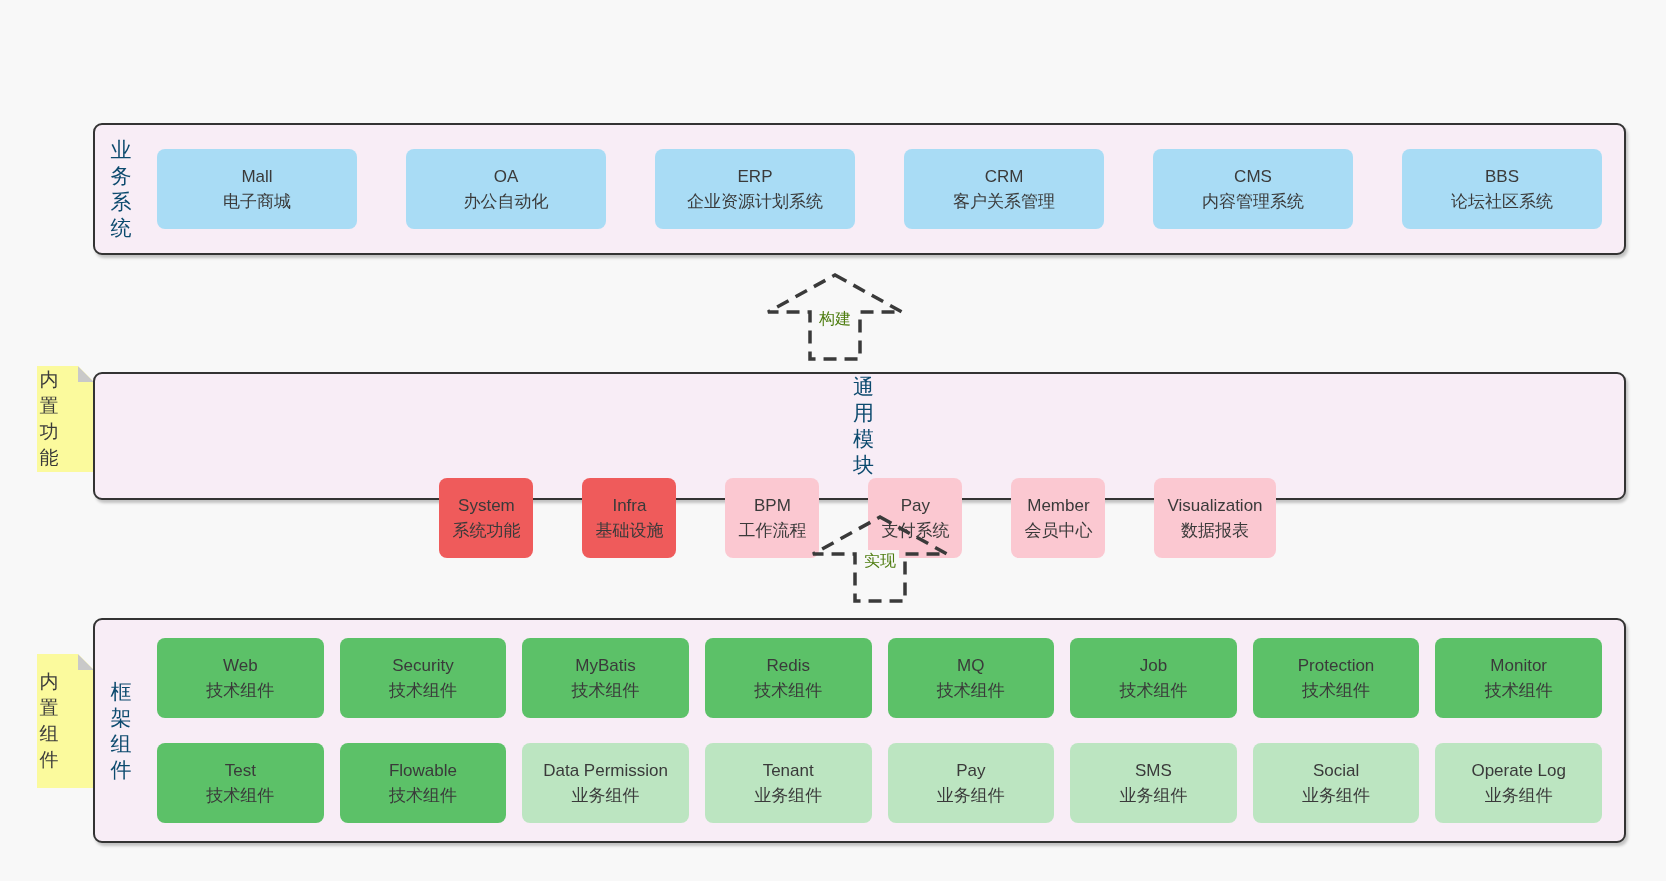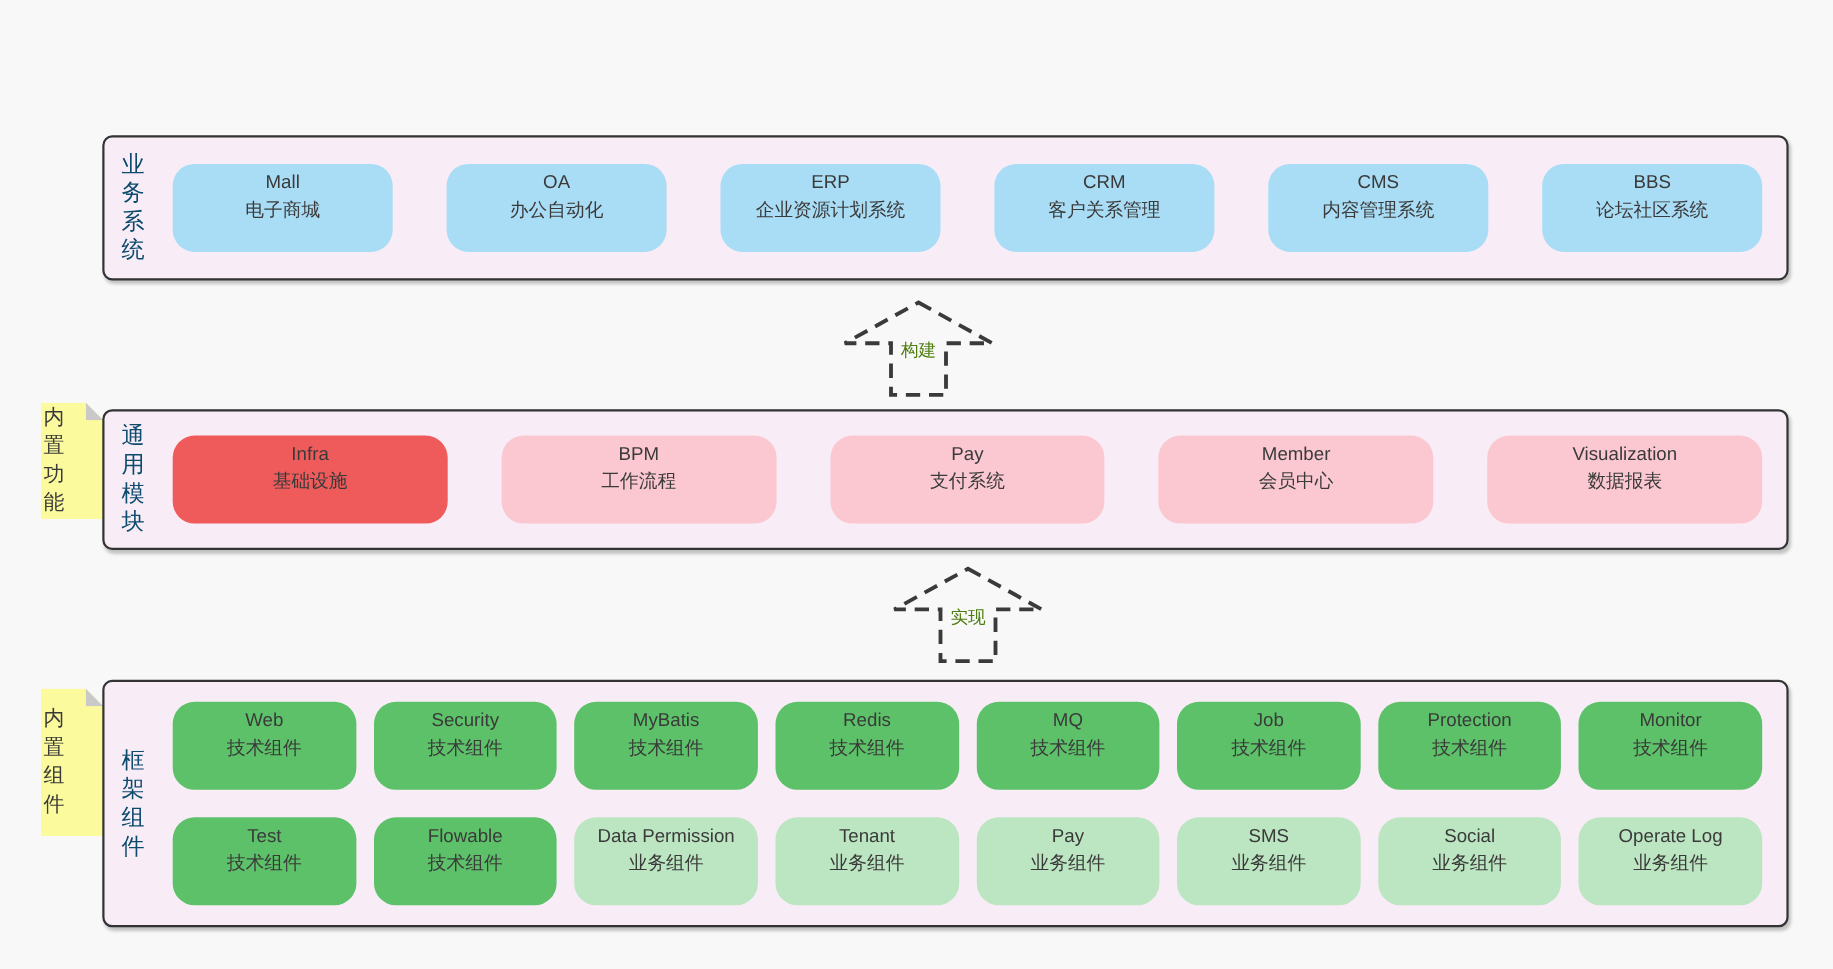--- a/index.html
+++ b/index.html
@@ -12,53 +12,53 @@
   .canvas{position:absolute;inset:0;}
 
   
   .layer{
     position:absolute;left:93px;width:1533px;
     background:#f8edf6;border:2px solid #333333;border-radius:9px;
     box-shadow:2px 3px 3px rgba(0,0,0,.22);
     display:flex;align-items:center;box-sizing:border-box;
   }
   .layer-top{top:123px;height:132px;}
-  .layer-mid{top:372px;height:128px;}
+  .layer-mid{top:372px;height:128px;flex-direction:column;}
   .layer-bottom{top:618px;height:225px;}
 
   .vlabel{
     flex:none;width:36px;margin-left:8px;
     font-size:21px;line-height:26px;text-align:center;
     word-break:break-all;color:#0c4a6e;
   }
   .boxes-wrap{flex:1;display:flex;flex-direction:column;gap:25px;padding:0 22px 0 18px;}
   .boxes{display:flex;}
   .boxes.cols-6{gap:49px;}
   .boxes.cols-8{gap:16px;}
   .box{
-    flex:1;min-height:80px;border-radius:20px;
-    display:flex;flex-direction:column;align-items:center;
+    flex:1;min-height:80px;border-radius:8px;
+    display:flex;flex-direction:column;align-items:center;justify-content:center;
     font-size:17px;line-height:25px;text-align:center;
     padding:4px 13px;box-sizing:border-box;color:#3a3a3a;
   }
   .box.blue{background:#a9dcf5;}
   .box.red{background:#ef5b5b;}
   .box.pink{background:#fbc8d1;}
   .box.green{background:#5cc168;}
   .box.lightgreen{background:#bce5c1;}
 
   
   .note{
     position:absolute;left:37px;width:57px;
     background:#fbfa9d;
     display:flex;align-items:center;
     clip-path:polygon(0 0,calc(100% - 16px) 0,100% 16px,100% 100%,0 100%);
   }
   .note-mid{top:366px;height:106px;}
-  .note-bottom{top:626px;height:134px;}
+  .note-bottom{top:654px;height:134px;}
   .note-text{
     width:24px;font-size:19px;line-height:26px;text-align:center;
     word-break:break-all;color:#3a3a3a;
   }
   .note-fold{position:absolute;top:0;right:0;}
 
   
   .arrow{position:absolute;width:140px;height:90px;}
   .arrow-1{left:765px;top:272px;}
   .arrow-2{left:810px;top:514px;}
@@ -116,20 +116,24 @@
     <span class="note-text">内置功能</span>
     <svg class="note-fold" width="16" height="16">
       <path d="M0 0 L16 16 L0 16 Z" fill="#c9c9c9"></path>
     </svg>
   </div>
   <section class="layer layer-mid">
     <div class="vlabel">通用模块</div>
     <div class="boxes-wrap">
       <div class="boxes cols-6">
           <div class="box red">
+            <div>System</div>
+            <div>系统功能</div>
+          </div>
+          <div class="box red">
             <div>Infra</div>
             <div>基础设施</div>
           </div>
           <div class="box pink">
             <div>BPM</div>
             <div>工作流程</div>
           </div>
           <div class="box pink">
             <div>Pay</div>
             <div>支付系统</div>

